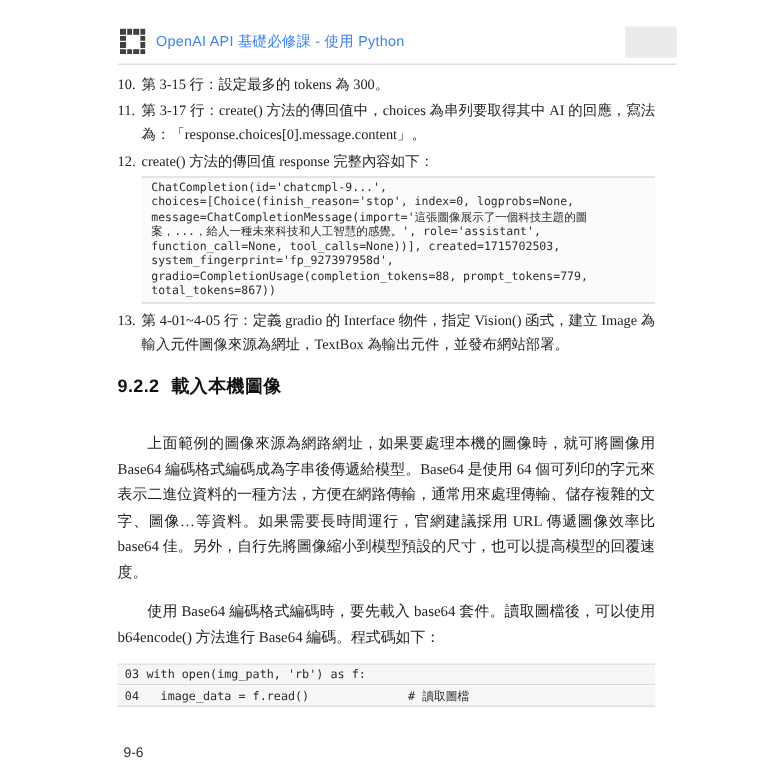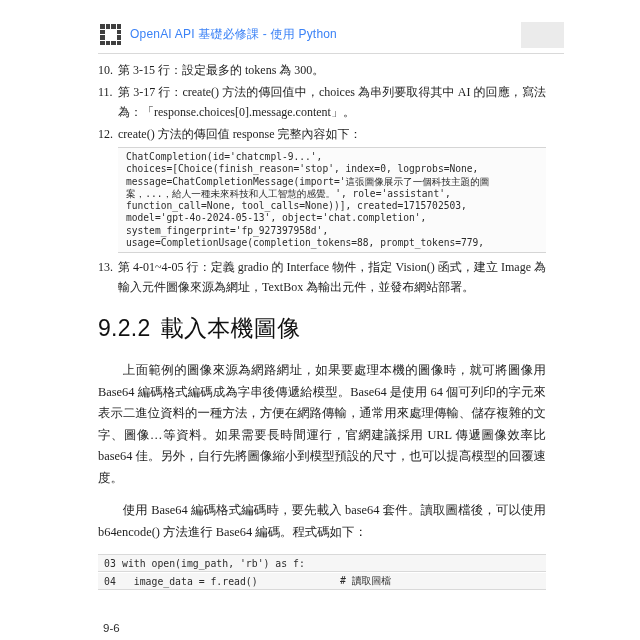--- a/index.html
+++ b/index.html
@@ -30,22 +30,22 @@
   .li .txt{flex:1;text-align:justify;}
   .response-block{
     margin:3px 0 4px 20px;padding:3px 0 3px 8px;
     background:#fbfbfb;border-top:1px solid #d5d5d5;border-bottom:1px solid #d5d5d5;
     font-family:"DejaVu Sans Mono","Liberation Mono",monospace;
     font-size:9.6px;line-height:12.3px;color:#2b2b2b;
   }
   .response-block .code-line{white-space:pre;}
   .section-heading{
     font-family:"Liberation Sans","DejaVu Sans",sans-serif;
-    font-weight:normal;font-size:23px;color:#111;
-    margin:16px 0 16px 0;letter-spacing:.3px;
+    font-weight:bold;font-size:15px;color:#111;
+    margin:16px 0 27px 0;letter-spacing:.3px;
   }
   .section-heading .sec-num{margin-right:10px;}
   .para{
     font-size:12.4px;line-height:21.5px;text-align:justify;
     text-indent:2em;margin:0 0 11px 0;color:#1e1e1e;font-family:Liberation Serif, serif;
   }
   
   .listing{margin-top:2px;border-top:1px solid #d9d9d9;}
   .listing .row{
     display:flex;align-items:center;height:16px;
@@ -106,23 +106,23 @@
     <span class="num">12.</span>
     <span class="txt">create() 方法的傳回值 response 完整內容如下：</span>
   </div>
 
   <div class="response-block">
     <div class="code-line">ChatCompletion(id='chatcmpl-9...',</div>
     <div class="code-line">choices=[Choice(finish_reason='stop', index=0, logprobs=None,</div>
     <div class="code-line">message=ChatCompletionMessage(import='這張圖像展示了一個科技主題的圖</div>
     <div class="code-line">案，...，給人一種未來科技和人工智慧的感覺。', role='assistant',</div>
     <div class="code-line">function_call=None, tool_calls=None))], created=1715702503,</div>
-    <div class="code-line">model='gpt-4o-2024-05-13', object='chat.completion',</div>
     <div class="code-line">system_fingerprint='fp_927397958d',</div>
-    <div class="code-line">usage=CompletionUsage(completion_tokens=88, prompt_tokens=779,</div>
+    <div class="code-line">gradio=CompletionUsage(completion_tokens=88, prompt_tokens=779,</div>
+    <div class="code-line">total_tokens=867))</div>
   </div>
 
   <div class="li">
     <span class="num">13.</span>
     <span class="txt">第 4-01~4-05 行：定義 gradio 的 Interface 物件，指定 Vision() 函式，建立 Image 為輸入元件圖像來源為網址，TextBox 為輸出元件，並發布網站部署。</span>
   </div>
 
   <div class="section-heading">
     <span class="sec-num">9.2.2</span><span>載入本機圖像</span>
   </div>

